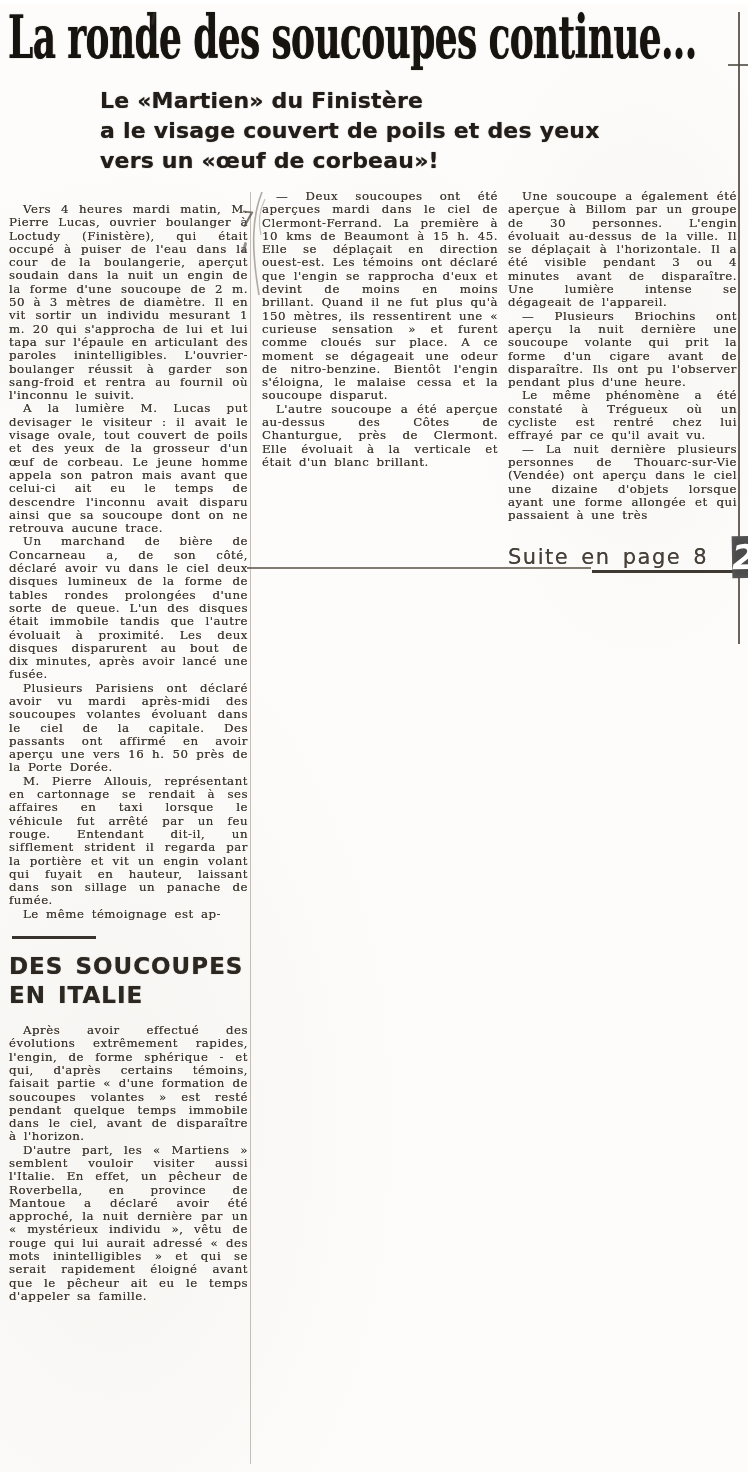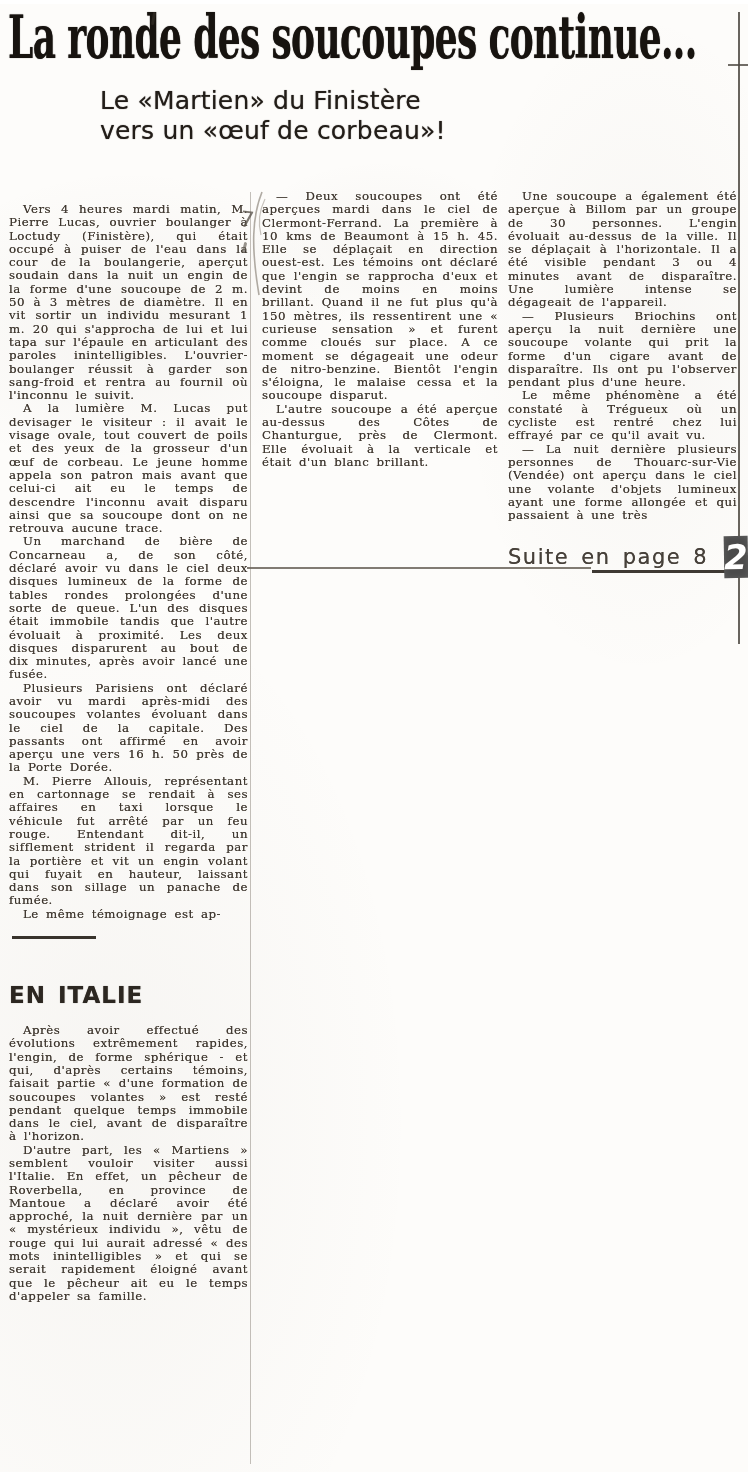--- a/index.html
+++ b/index.html
@@ -32,22 +32,22 @@
     position:absolute;left:8px;top:2px;margin:0;
     font-family:"DejaVu Serif", serif;font-weight:700;
     font-size:58px;line-height:60px;letter-spacing:-1px;
     color:var(--headline_ink);
     transform:scaleX(.62) scaleY(1.04);transform-origin:left top;
     white-space:nowrap;
     text-shadow:0 0 1px rgba(20,16,12,.85);
   }
   .subhead{
     position:absolute;left:100px;top:82px;
-    font-family:"DejaVu Sans", sans-serif;font-weight:400;
-    font-size:25px;line-height:30px;letter-spacing:.2px;
+    font-family:"DejaVu Sans", sans-serif;font-weight:700;
+    font-size:22px;line-height:30px;letter-spacing:.2px;
     color:#221d18;white-space:nowrap;
     text-shadow:0 0 1px rgba(30,24,18,.7);
   }
 
   .col{
     position:absolute;top:199px;
     font-size:11.8px;line-height:13.3px;
     letter-spacing:.5px;word-spacing:3px;
     text-align:justify;
     color:var(--ink);
@@ -62,21 +62,21 @@
   .sec-head{
     margin:0 0 14px 0;
     font-family:"DejaVu Sans", sans-serif;font-weight:700;
     font-size:23px;line-height:29px;letter-spacing:1px;
     color:#2c2721;text-indent:0;white-space:nowrap;
     text-shadow:0 0 .8px rgba(35,28,22,.7);
   }
 
   .suite-row{
     margin-top:14px;display:flex;align-items:center;justify-content:space-between;
-    gap:16px;padding-right:14px;
+    gap:24px;padding-right:14px;
   }
   .suite-label{
     font-family:"DejaVu Sans", sans-serif;
     font-size:21px;letter-spacing:1.5px;word-spacing:4px;
     color:#46403a;white-space:nowrap;
     text-shadow:0 0 .6px rgba(70,60,48,.8);
   }
   .page-badge{
     width:46px;height:42px;background:var(--badge_bg);
     color:var(--badge_text);
@@ -109,57 +109,58 @@
 </style>
 </head>
 <body>
 
 <div class="page">
 
   <h1 class="headline">La ronde des soucoupes continue...</h1>
 
   <div class="subhead">
     <div>Le «Martien» du Finistère</div>
+    <div>a le visage couvert de poils et des yeux</div>
     <div>vers un «œuf de corbeau»!</div>
   </div>
 
   <div class="vrule-col"></div>
   <div class="vrule-edge"></div>
   <div class="edge-tick"></div>
   <div class="hrule-mid"></div>
   <div class="hrule-right"></div>
 
   <div class="col col1">
     <p>Vers 4 heures mardi matin, M. Pierre Lucas, ouvrier boulanger à Loctudy (Finistère), qui était occupé à puiser de l'eau dans la cour de la boulangerie, aperçut soudain dans la nuit un engin de la forme d'une soucoupe de 2 m. 50 à 3 mètres de diamètre. Il en vit sortir un individu mesurant 1 m. 20 qui s'approcha de lui et lui tapa sur l'épaule en articulant des paroles inintelligibles. L'ouvrier-boulanger réussit à garder son sang-froid et rentra au fournil où l'inconnu le suivit.</p>
     <p>A la lumière M. Lucas put devisager le visiteur : il avait le visage ovale, tout couvert de poils et des yeux de la grosseur d'un œuf de corbeau. Le jeune homme appela son patron mais avant que celui-ci ait eu le temps de descendre l'inconnu avait disparu ainsi que sa soucoupe dont on ne retrouva aucune trace.</p>
     <p>Un marchand de bière de Concarneau a, de son côté, déclaré avoir vu dans le ciel deux disques lumineux de la forme de tables rondes prolongées d'une sorte de queue. L'un des disques était immobile tandis que l'autre évoluait à proximité. Les deux disques disparurent au bout de dix minutes, après avoir lancé une fusée.</p>
     <p>Plusieurs Parisiens ont déclaré avoir vu mardi après-midi des soucoupes volantes évoluant dans le ciel de la capitale. Des passants ont affirmé en avoir aperçu une vers 16 h. 50 près de la Porte Dorée.</p>
     <p>M. Pierre Allouis, représentant en cartonnage se rendait à ses affaires en taxi lorsque le véhicule fut arrêté par un feu rouge. Entendant dit-il, un sifflement strident il regarda par la portière et vit un engin volant qui fuyait en hauteur, laissant dans son sillage un panache de fumée.</p>
     <p>Le même témoignage est ap-</p>
 
     <div class="sec-rule"></div>
     <h2 class="sec-head">
-      <br>
+      <span>DES SOUCOUPES</span><br>
       <span>EN ITALIE</span>
     </h2>
 
     <p>Après avoir effectué des évolutions extrêmement rapides, l'engin, de forme sphérique - et qui, d'après certains témoins, faisait partie « d'une formation de soucoupes volantes » est resté pendant quelque temps immobile dans le ciel, avant de disparaître à l'horizon.</p>
     <p>D'autre part, les « Martiens » semblent vouloir visiter aussi l'Italie. En effet, un pêcheur de Roverbella, en province de Mantoue a déclaré avoir été approché, la nuit dernière par un « mystérieux individu », vêtu de rouge qui lui aurait adressé « des mots inintelligibles » et qui se serait rapidement éloigné avant que le pêcheur ait eu le temps d'appeler sa famille.</p>
   </div>
 
   <div class="col col2">
     <p>— Deux soucoupes ont été aperçues mardi dans le ciel de Clermont-Ferrand. La première à 10 kms de Beaumont à 15 h. 45. Elle se déplaçait en direction ouest-est. Les témoins ont déclaré que l'engin se rapprocha d'eux et devint de moins en moins brillant. Quand il ne fut plus qu'à 150 mètres, ils ressentirent une « curieuse sensation » et furent comme cloués sur place. A ce moment se dégageait une odeur de nitro-benzine. Bientôt l'engin s'éloigna, le malaise cessa et la soucoupe disparut.</p>
     <p>L'autre soucoupe a été aperçue au-dessus des Côtes de Chanturgue, près de Clermont. Elle évoluait à la verticale et était d'un blanc brillant.</p>
   </div>
 
   <div class="col col3">
     <p>Une soucoupe a également été aperçue à Billom par un groupe de 30 personnes. L'engin évoluait au-dessus de la ville. Il se déplaçait à l'horizontale. Il a été visible pendant 3 ou 4 minutes avant de disparaître. Une lumière intense se dégageait de l'appareil.</p>
     <p>— Plusieurs Briochins ont aperçu la nuit dernière une soucoupe volante qui prit la forme d'un cigare avant de disparaître. Ils ont pu l'observer pendant plus d'une heure.</p>
     <p>Le même phénomène a été constaté à Trégueux où un cycliste est rentré chez lui effrayé par ce qu'il avait vu.</p>
-    <p>— La nuit dernière plusieurs personnes de Thouarc-sur-Vie (Vendée) ont aperçu dans le ciel une volante d'objets lumineux ayant une forme allongée et qui passaient à une très</p>
+    <p>— La nuit dernière plusieurs personnes de Thouarc-sur-Vie (Vendée) ont aperçu dans le ciel une dizaine d'objets lorsque ayant une forme allongée et qui passaient à une très</p>
 
     <div class="suite-row">
       <span class="suite-label">Suite en page 8</span>
       <span class="page-badge">2</span>
     </div>
   </div>
 
   <div class="mark7">7</div>
   <div class="mark-tick"></div>
   <div class="mark-apos"></div>

